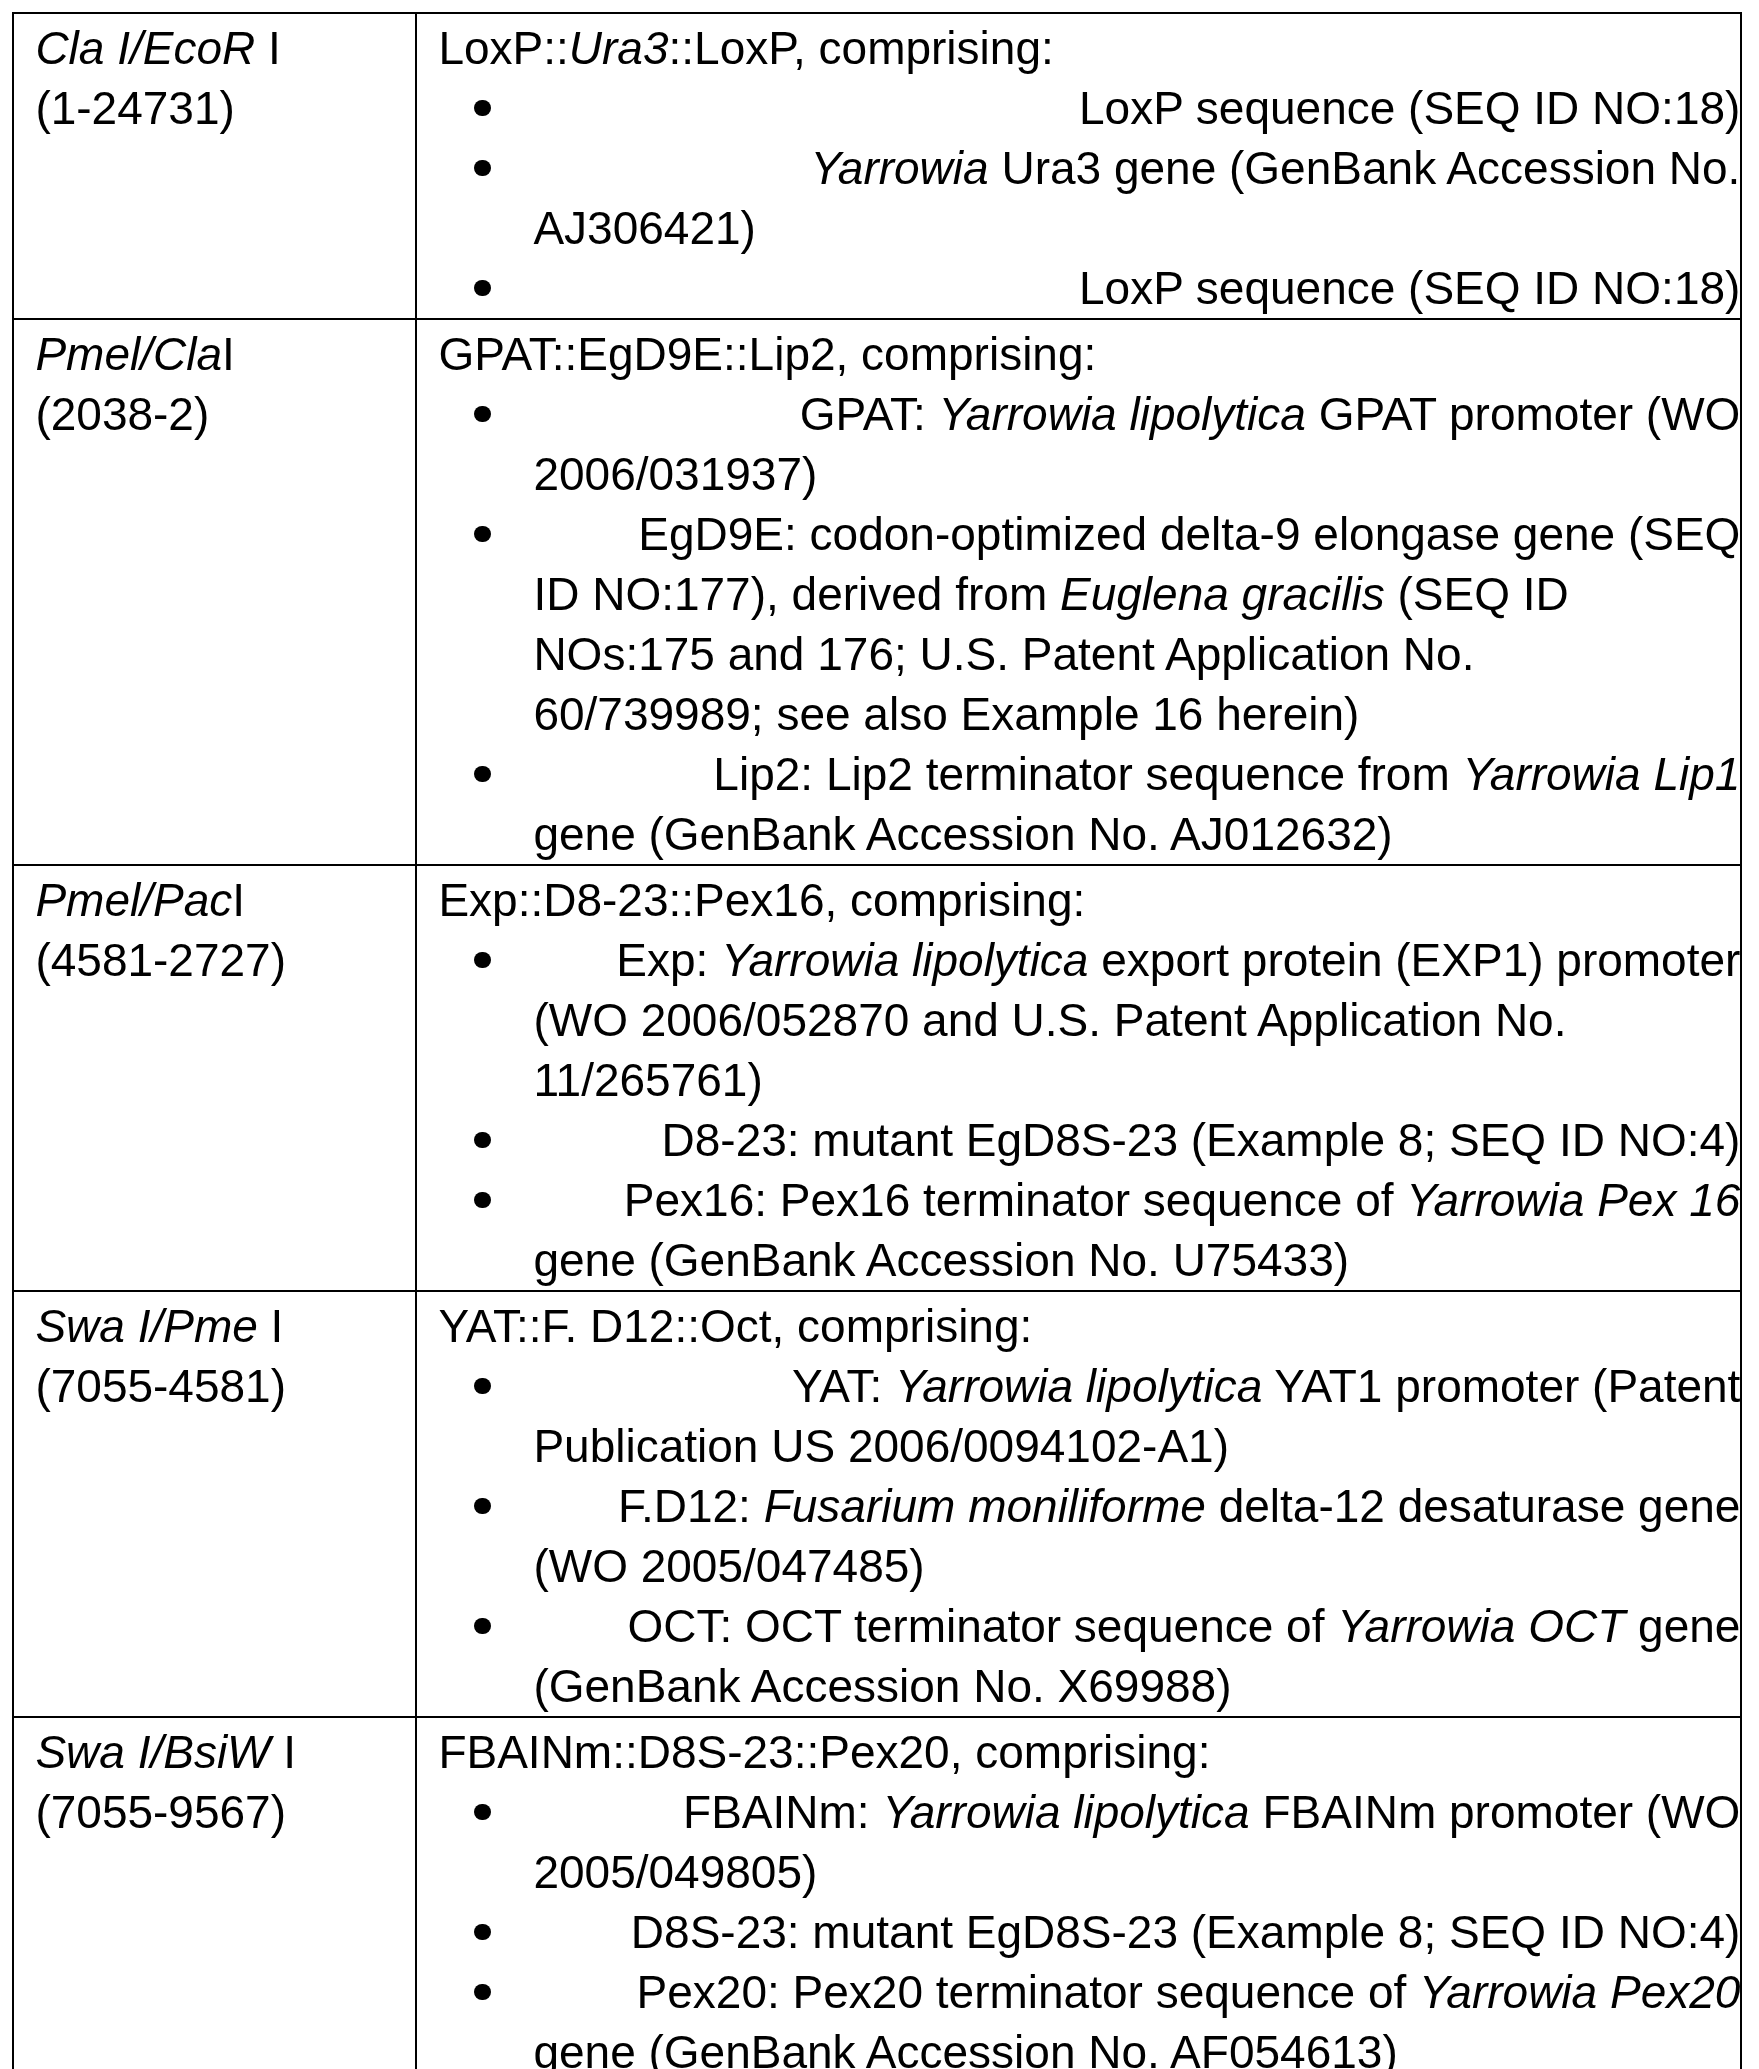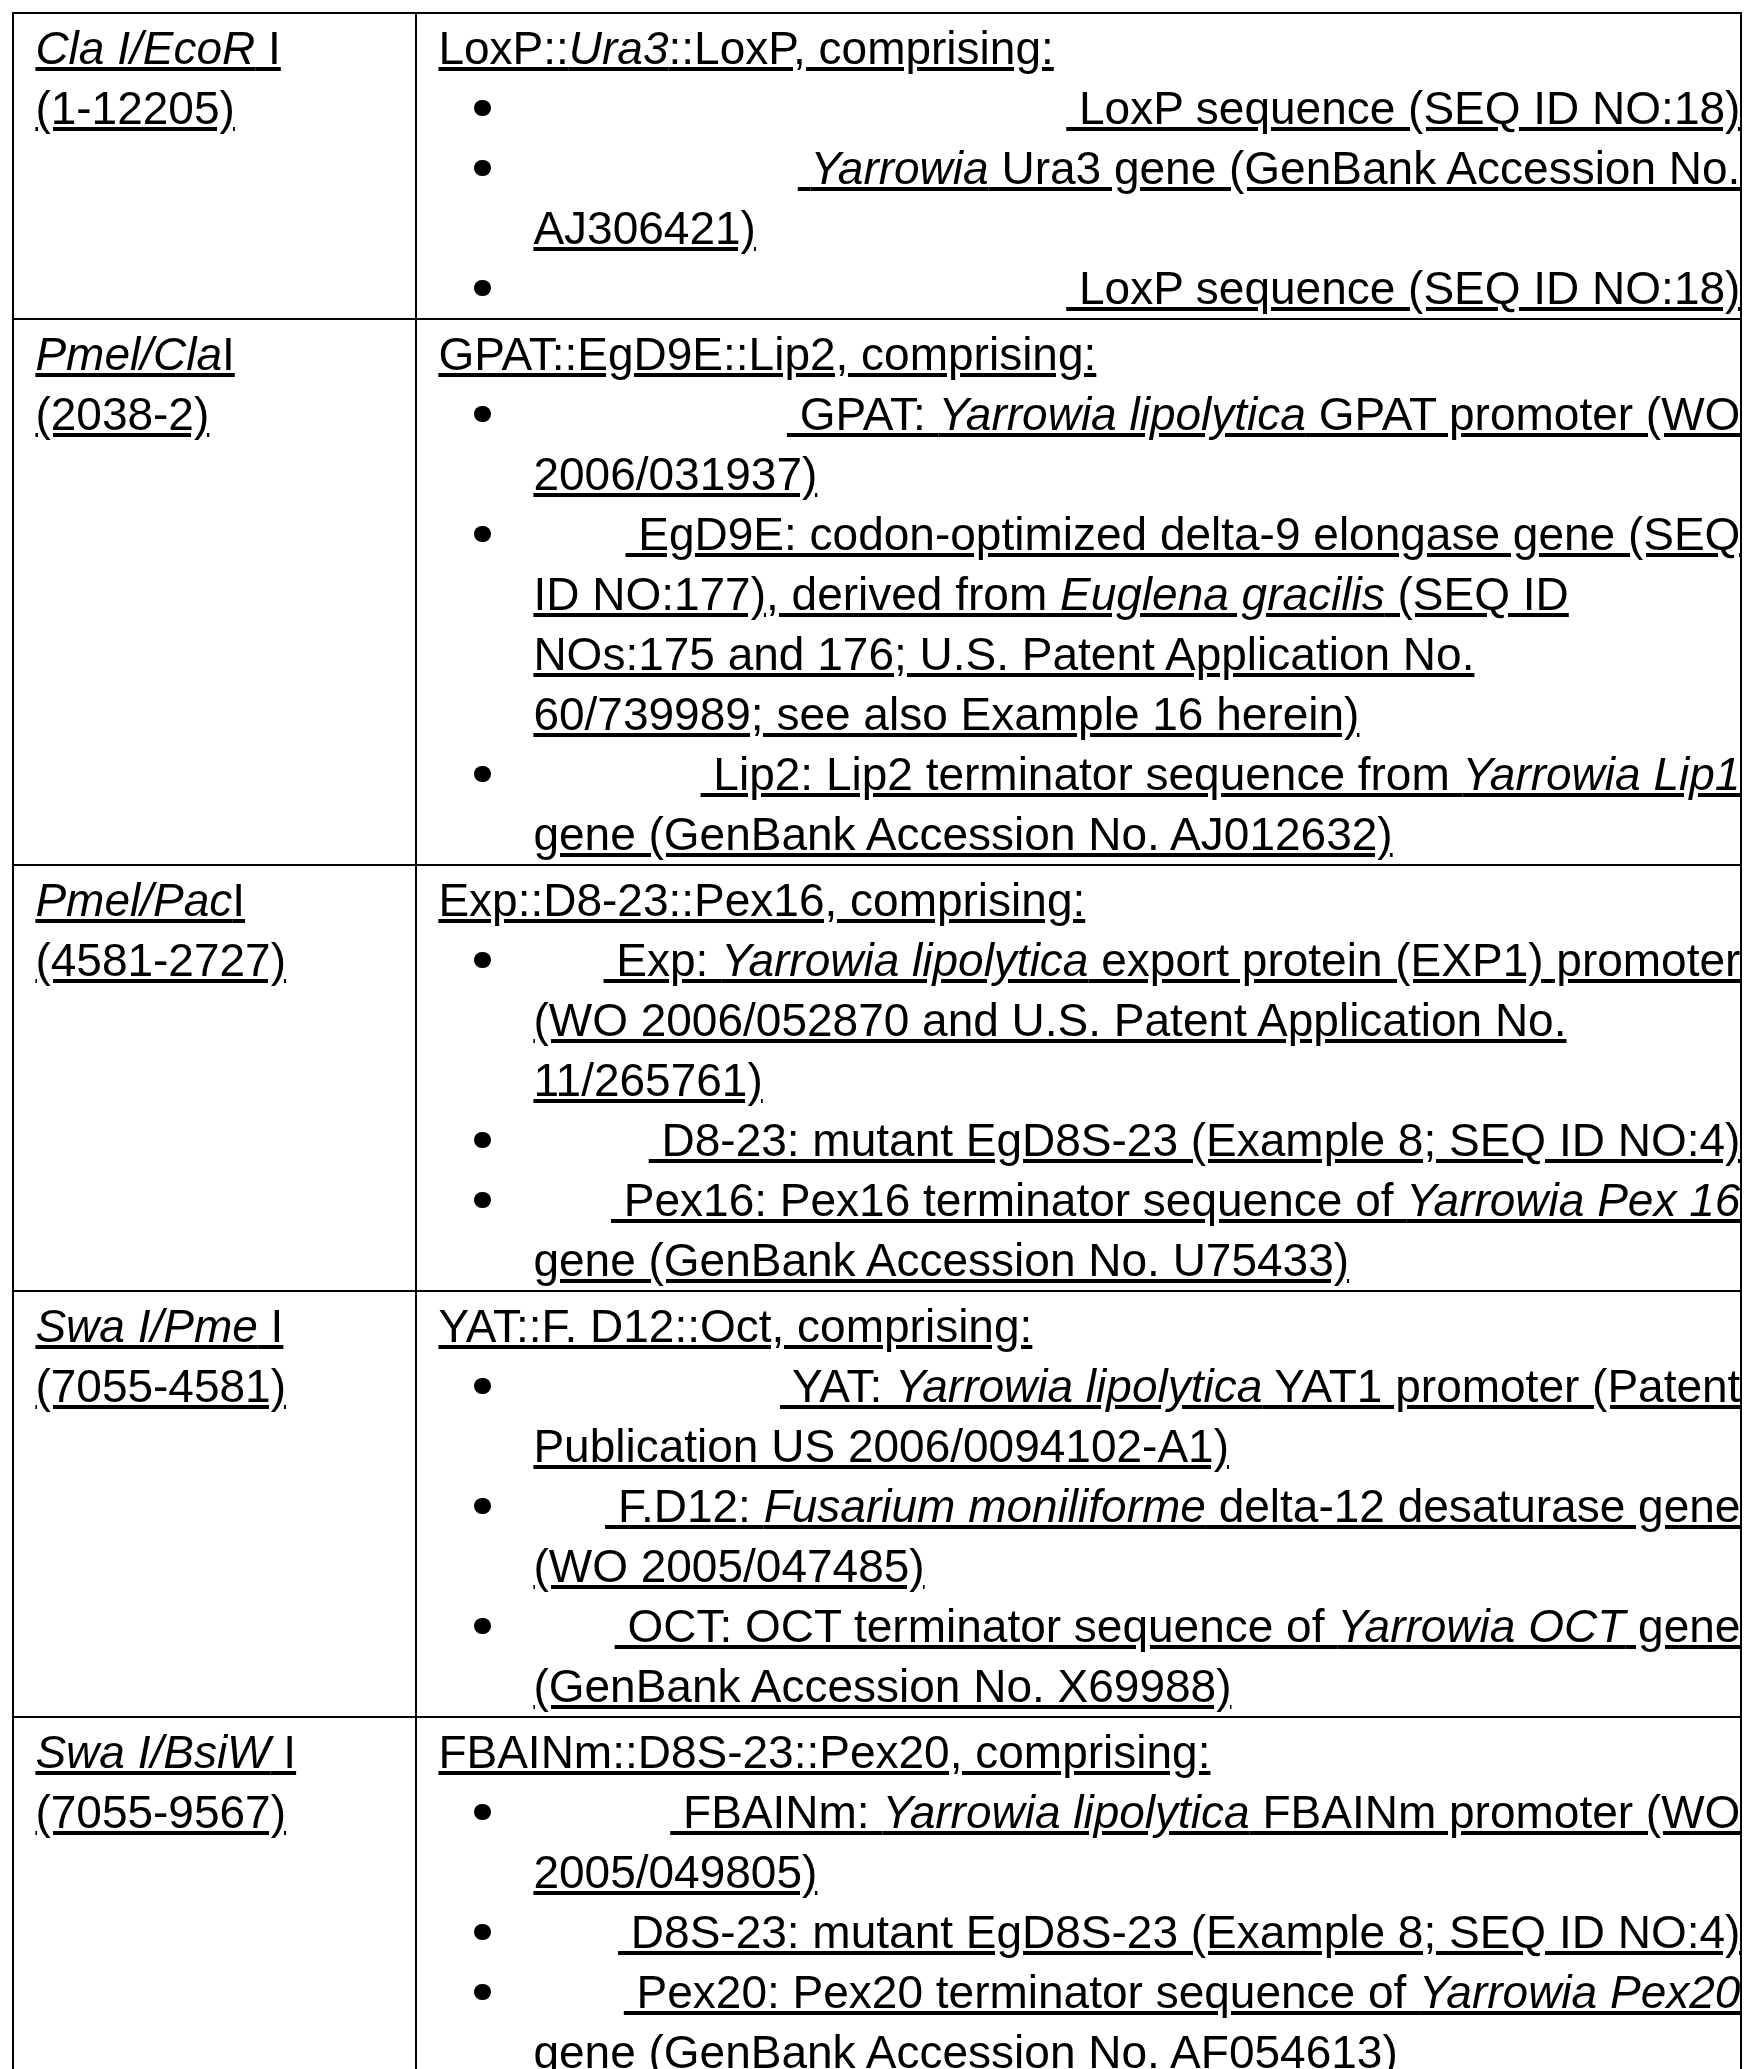--- a/index.html
+++ b/index.html
@@ -3,35 +3,35 @@
 <meta charset="utf-8">
 <style>
   html, body { margin: 0; padding: 0; background: #ffffff; }
   body { width: 1760px; height: 2070px; position: relative; overflow: hidden;
          font-family: "Liberation Sans", "DejaVu Sans", sans-serif; color: #000; }
   #table { position: absolute; left: 12.4px; top: 12.4px; width: 1730px;
            border-collapse: collapse; table-layout: fixed; }
   #table td { border: 2.9px solid #000; vertical-align: top; padding: 0; }
   .c1 { width: 401px; }
   .cell { padding: 3.8px 0 0 21px; font-size: 46px; line-height: 60px; white-space: pre; }
-  .line { display: block; height: 60px; position: relative; text-decoration: underline; }
+  .line { display: block; height: 60px; position: relative; }
   .line.bullet-line { padding-left: 95px; text-align: right; }
   .line.cont-line { padding-left: 95px; }
   .dot { position: absolute; left: 36px; top: 22px; width: 16.3px; height: 16.3px;
          border-radius: 50%; background: #000; }
   i { font-style: italic; }
 </style>
 </head>
 <body>
 
 <table id="table">
   <tbody id="tbody">
       <tr style="height: 306px;">
         <td class="c1">
-          <div class="cell"><span class="line"><i>Cla I/EcoR</i><span> I</span></span><span class="line"><span>(1-12205)</span></span></div>
+          <div class="cell"><span class="line"><i>Cla I/EcoR</i><span> I</span></span><span class="line"><span>(1-24731)</span></span></div>
         </td>
         <td>
           <div class="cell"><span class="line"><span>LoxP::</span><i>Ura3</i><span>::LoxP, comprising:</span></span><span class="line bullet-line"><span class="dot"></span><span> LoxP sequence (SEQ ID NO:18)</span></span><span class="line bullet-line"><span class="dot"></span><span> </span><i>Yarrowia</i><span> Ura3 gene (GenBank Accession No.</span></span><span class="line cont-line"><span>AJ306421)</span></span><span class="line bullet-line"><span class="dot"></span><span> LoxP sequence (SEQ ID NO:18)</span></span></div>
         </td>
       </tr>
       <tr style="height: 538px; padding-left: 20px;">
         <td class="c1">
           <div class="cell"><span class="line"><i>Pmel/Cla</i><span>I</span></span><span class="line"><span>(2038-2)</span></span></div>
         </td>
         <td>

